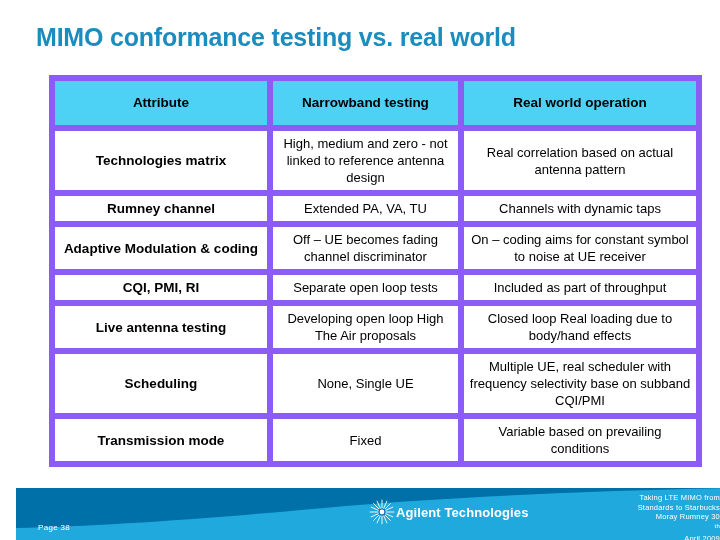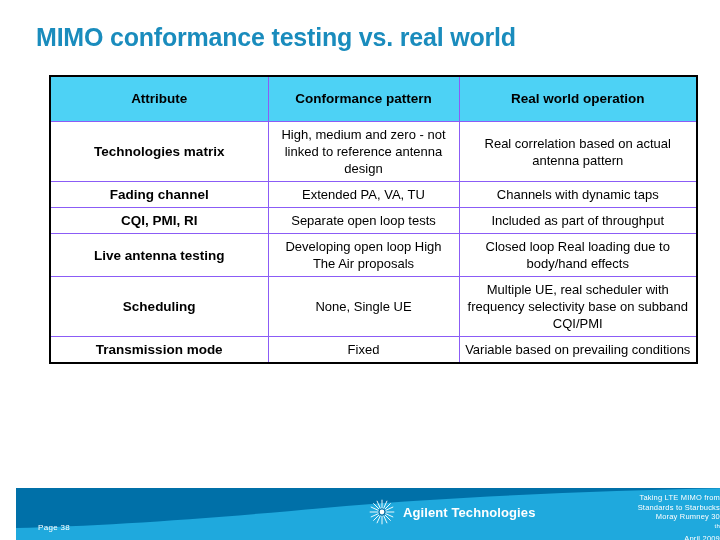--- a/index.html
+++ b/index.html
@@ -50,21 +50,21 @@
     table-layout: fixed;
     width: 647px;
     border: 2px solid #000000;
   }
   table.cmp col.c1 { width: 218px; }
   table.cmp col.c2 { width: 191px; }
   table.cmp col.c3 { width: 238px; }
 
   table.cmp th,
   table.cmp td {
-    border: 1px solid #8b5cf6;
+    border: 6px solid #8b5cf6;
     text-align: center;
     vertical-align: middle;
     padding: 4px 5px;
     color: #000000;
   }
   table.cmp thead th {
     background: #4dd2f5;
     font-size: 13.5px;
     font-weight: bold;
     height: 36px;
@@ -104,21 +104,20 @@
     font-size: 8px;
     color: #ffffff;
     letter-spacing: 0.3px;
   }
   .brand {
     position: absolute;
     left: 352px;
     top: 10px;
     display: flex;
     align-items: center;
-    gap: 7px;
   }
   .brand-mark {
     width: 28px;
     height: 28px;
     flex: 0 0 28px;
   }
   .brand-name {
     font-size: 13px;
     font-weight: bold;
     color: #ffffff;
@@ -148,34 +147,39 @@
   <div class="table-wrap">
     <table class="cmp">
       <colgroup>
         <col class="c1">
           <col class="c2">
           <col class="c3">
       </colgroup>
       <thead>
         <tr>
           <th>Attribute</th>
-          <th>Conformance pattern</th>
+          <th>Narrowband testing</th>
           <th>Real world operation</th>
         </tr>
       </thead>
       <tbody>
         <tr>
           <td class="attr">Technologies matrix</td>
           <td>High, medium and zero - not linked to reference antenna design</td>
           <td>Real correlation based on actual antenna pattern</td>
         </tr>
         <tr>
-          <td class="attr">Fading channel</td>
+          <td class="attr">Rumney channel</td>
           <td>Extended PA, VA, TU</td>
           <td>Channels with dynamic taps</td>
+        </tr>
+        <tr>
+          <td class="attr">Adaptive Modulation &amp; coding</td>
+          <td>Off – UE becomes fading channel discriminator</td>
+          <td>On – coding aims for constant symbol to noise at UE receiver</td>
         </tr>
         <tr>
           <td class="attr">CQI, PMI, RI</td>
           <td>Separate open loop tests</td>
           <td>Included as part of throughput</td>
         </tr>
         <tr>
           <td class="attr">Live antenna testing</td>
           <td>Developing open loop High The Air proposals</td>
           <td>Closed loop Real loading due to body/hand effects</td>

